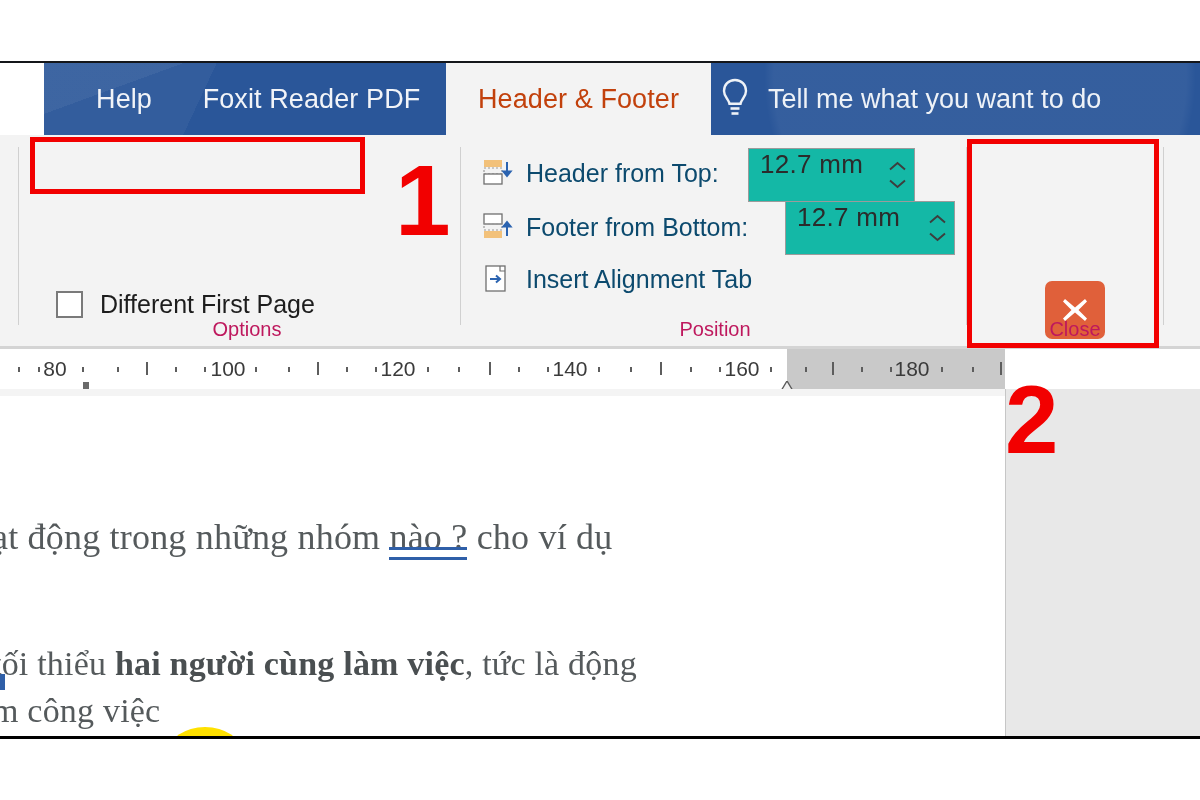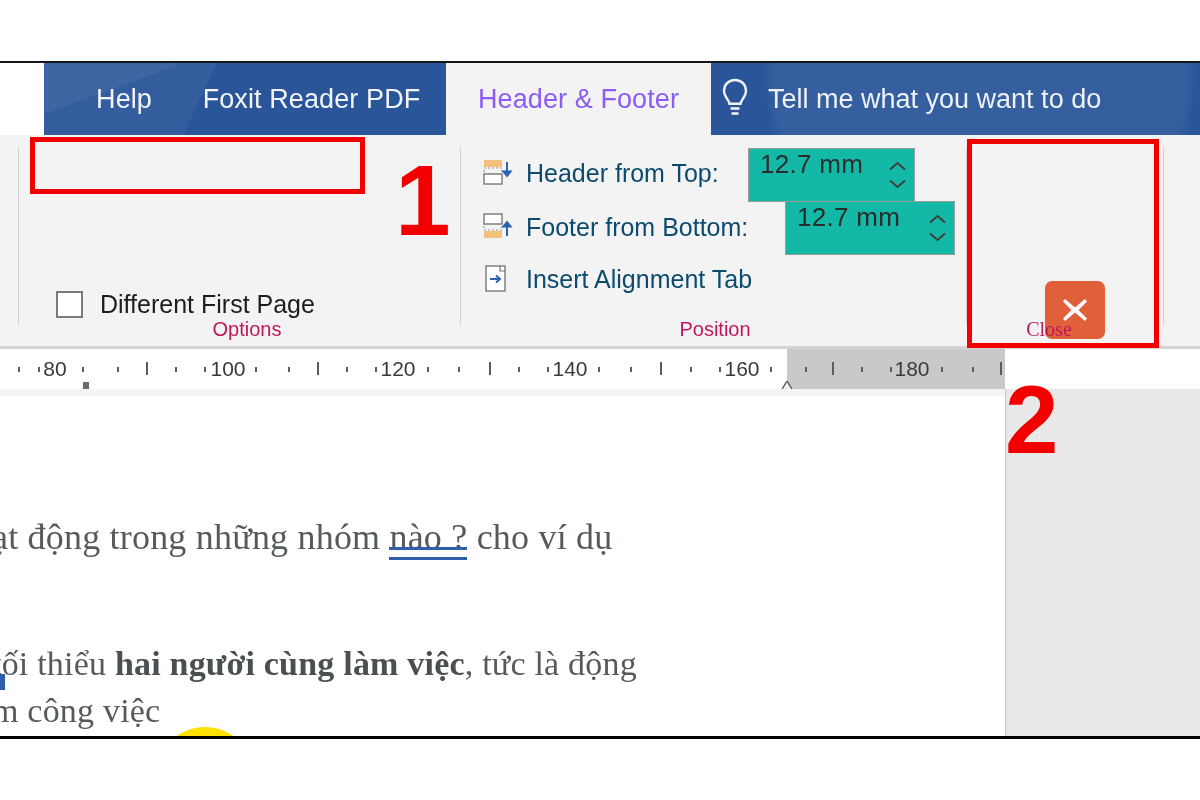--- a/index.html
+++ b/index.html
@@ -25,21 +25,21 @@
       radial-gradient(circle at 78% 18%, rgba(255,255,255,.05) 0 22%, rgba(0,0,0,0) 23%);
     overflow:hidden;
     margin-left:44px;
   }
   .tab{
     position:absolute;top:0;height:72px;
     display:flex;align-items:center;justify-content:center;
     color:#f2f4f8;font-size:27px;letter-spacing:.1px;white-space:nowrap;
   }
   .tab.active{
-    background:#f3f3f3;color:#8b5cf6;
+    background:#f3f3f3;color:#c2410c;
   }
   .tab-help{left:22px;width:116px;}
   .tab-foxit{left:140px;width:255px;}
   .tab-hf{left:402px;width:265px;}
 
   .tellme{
     position:absolute;left:676px;top:0;height:72px;
     display:flex;align-items:center;gap:18px;color:#eef2f7;font-size:27px;white-space:nowrap;
   }
   .bulb{width:30px;height:42px;display:block;}
@@ -274,21 +274,21 @@
     <div class="closebtn">
       <span class="close-ico">
         <svg width="34" height="34" viewBox="0 0 34 34">
           <path d="M7 6 L17 14.5 L27 6 L29 8.5 L20.5 17 L29 25.5 L27 28 L17 19.5 L7 28 L5 25.5 L13.5 17 L5 8.5 Z" fill="#ffffff"></path>
         </svg>
       </span>
       <span class="close-txt">Close Header</span>
       <span class="close-txt" style="margin-top:2px;">and Footer</span>
     </div>
 
-    <div class="grp-label" style="left:974px;width:150px;font-family:Liberation Serif, serif;">Close</div>
+    <div class="grp-label" style="left:1000px;width:150px;">Close</div>
   </div>
   <div class="ribbon-bottom"></div>
 
   <div class="ruler">
     <div class="ruler-track" style="left:0;width:787px;"></div>
     <div class="ruler-margin" style="left:787px;width:218px;"></div>
     <div class="ruler-track" style="left:1005px;width:195px;background:#ffffff;"></div>
 
     <div class="tick minor" style="left:18px;"></div>
     <div class="tick minor" style="left:38px;"></div>

